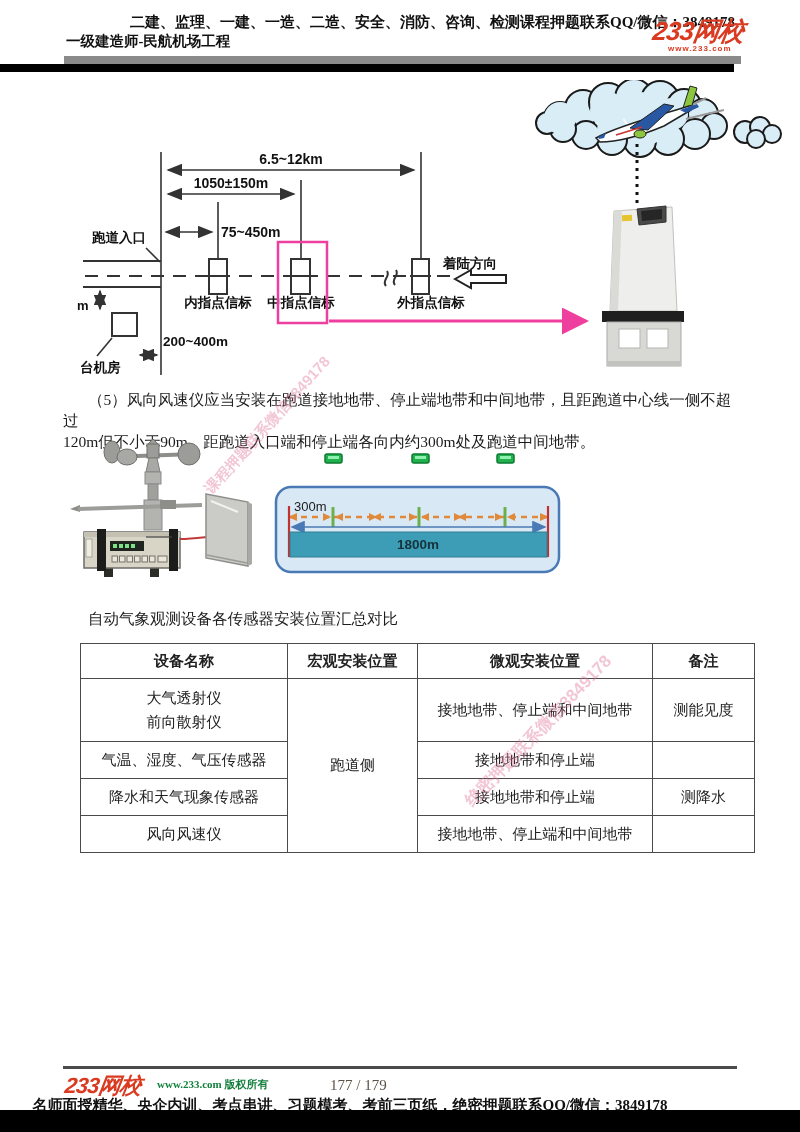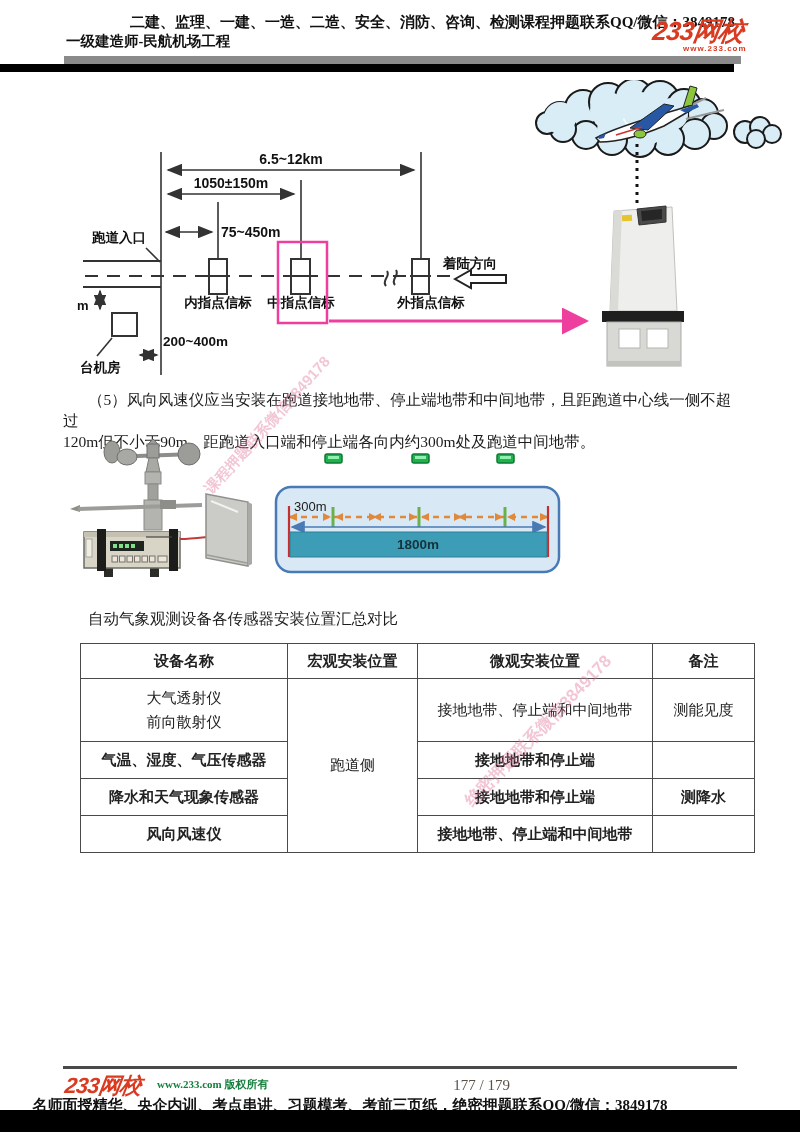--- a/index.html
+++ b/index.html
@@ -6,47 +6,47 @@
   .page{position:relative;width:800px;height:1132px;background:#fff;overflow:hidden;
         font-family:"Liberation Serif", serif;color:#1a1a1a;}
   .abs{position:absolute;}
   
   .hdr-promo{left:130px;top:13px;font-size:15px;font-weight:bold;font-family:"Liberation Serif",serif;color:#111;}
   .hdr-course{left:66px;top:32px;font-size:14.5px;font-weight:bold;color:#111;}
   .logo{font-style:italic;font-weight:bold;color:#d93a20;font-family:"Liberation Sans",sans-serif;
         transform:skewX(-8deg);letter-spacing:-1px;}
   .hdr-logo{left:653px;top:14px;font-size:26px;}
   .hdr-logo-sub{left:668px;top:44px;font-size:8px;color:#d93a20;font-weight:bold;letter-spacing:1px;
-        font-family:"Liberation Sans",sans-serif;margin-left:15px;}
+        font-family:"Liberation Sans",sans-serif;}
   .bar-gray{left:64px;top:56px;width:677px;height:8px;background:#8a8a8a;}
   .bar-black{left:0;top:64px;width:734px;height:8px;background:#000;}
   
   .para{left:63px;width:676px;font-size:15.5px;line-height:21px;color:#1c1c1c;}
   .indent{text-indent:25px;}
   .p5{top:389px;}
   .p6{top:587px;}
   .tbl-title{left:88px;top:609px;font-size:15.5px;color:#1c1c1c;}
   
   table.postable{position:absolute;left:63px;top:643px;width:674px;border-collapse:collapse;
         font-size:15px;color:#222;text-align:center;table-layout:fixed;margin-left:17px;}
   table.postable th,table.postable td{border:1.6px solid #4a4a4a;padding:2px 4px;vertical-align:middle;}
   table.postable th{font-weight:bold;height:30px;}
   tr.r1 td{height:58px;}
-  tr.r2 td,tr.r3 td,tr.r4 td{height:32px;font-weight:bold;}
+  tr.r2 td,tr.r3 td,tr.r4 td{height:32px;}
   td.prewrap{white-space:pre-line;line-height:24px;}
   
   .wm{color:rgba(224,118,152,0.42);font-weight:bold;font-family:"Liberation Sans",sans-serif;
       pointer-events:none;white-space:nowrap;}
   .wm1{left:208px;top:482px;font-size:15px;transform:rotate(-48deg);transform-origin:left center;}
   .wm2{left:468px;top:792px;font-size:17px;transform:rotate(-46deg);transform-origin:left center;}
   
   .foot-rule{left:63px;top:1066px;width:674px;height:2.5px;background:#4a4a4a;}
   .foot-logo{left:65px;top:1071px;font-size:22px;}
   .foot-copy{left:157px;top:1077px;font-size:11px;font-weight:bold;color:#15803d;}
-  .foot-page{left:330px;top:1077px;width:180px;text-align:right;font-size:15px;color:#5a5248;}
+  .foot-page{left:330px;top:1077px;width:180px;text-align:left;font-size:15px;color:#5a5248;}
   .foot-promo{left:0;top:1096px;width:700px;text-align:center;font-size:15px;font-weight:bold;color:#111;}
   .foot-black{left:0;top:1110px;width:800px;height:22px;background:#000;}
   svg text{font-family:"Liberation Sans",sans-serif;}
 </style>
 </head>
 <body>
 
 <div class="page">
 
   <div class="abs hdr-promo">二建、监理、一建、一造、二造、安全、消防、咨询、检测课程押题联系QQ/微信：3849178</div>

